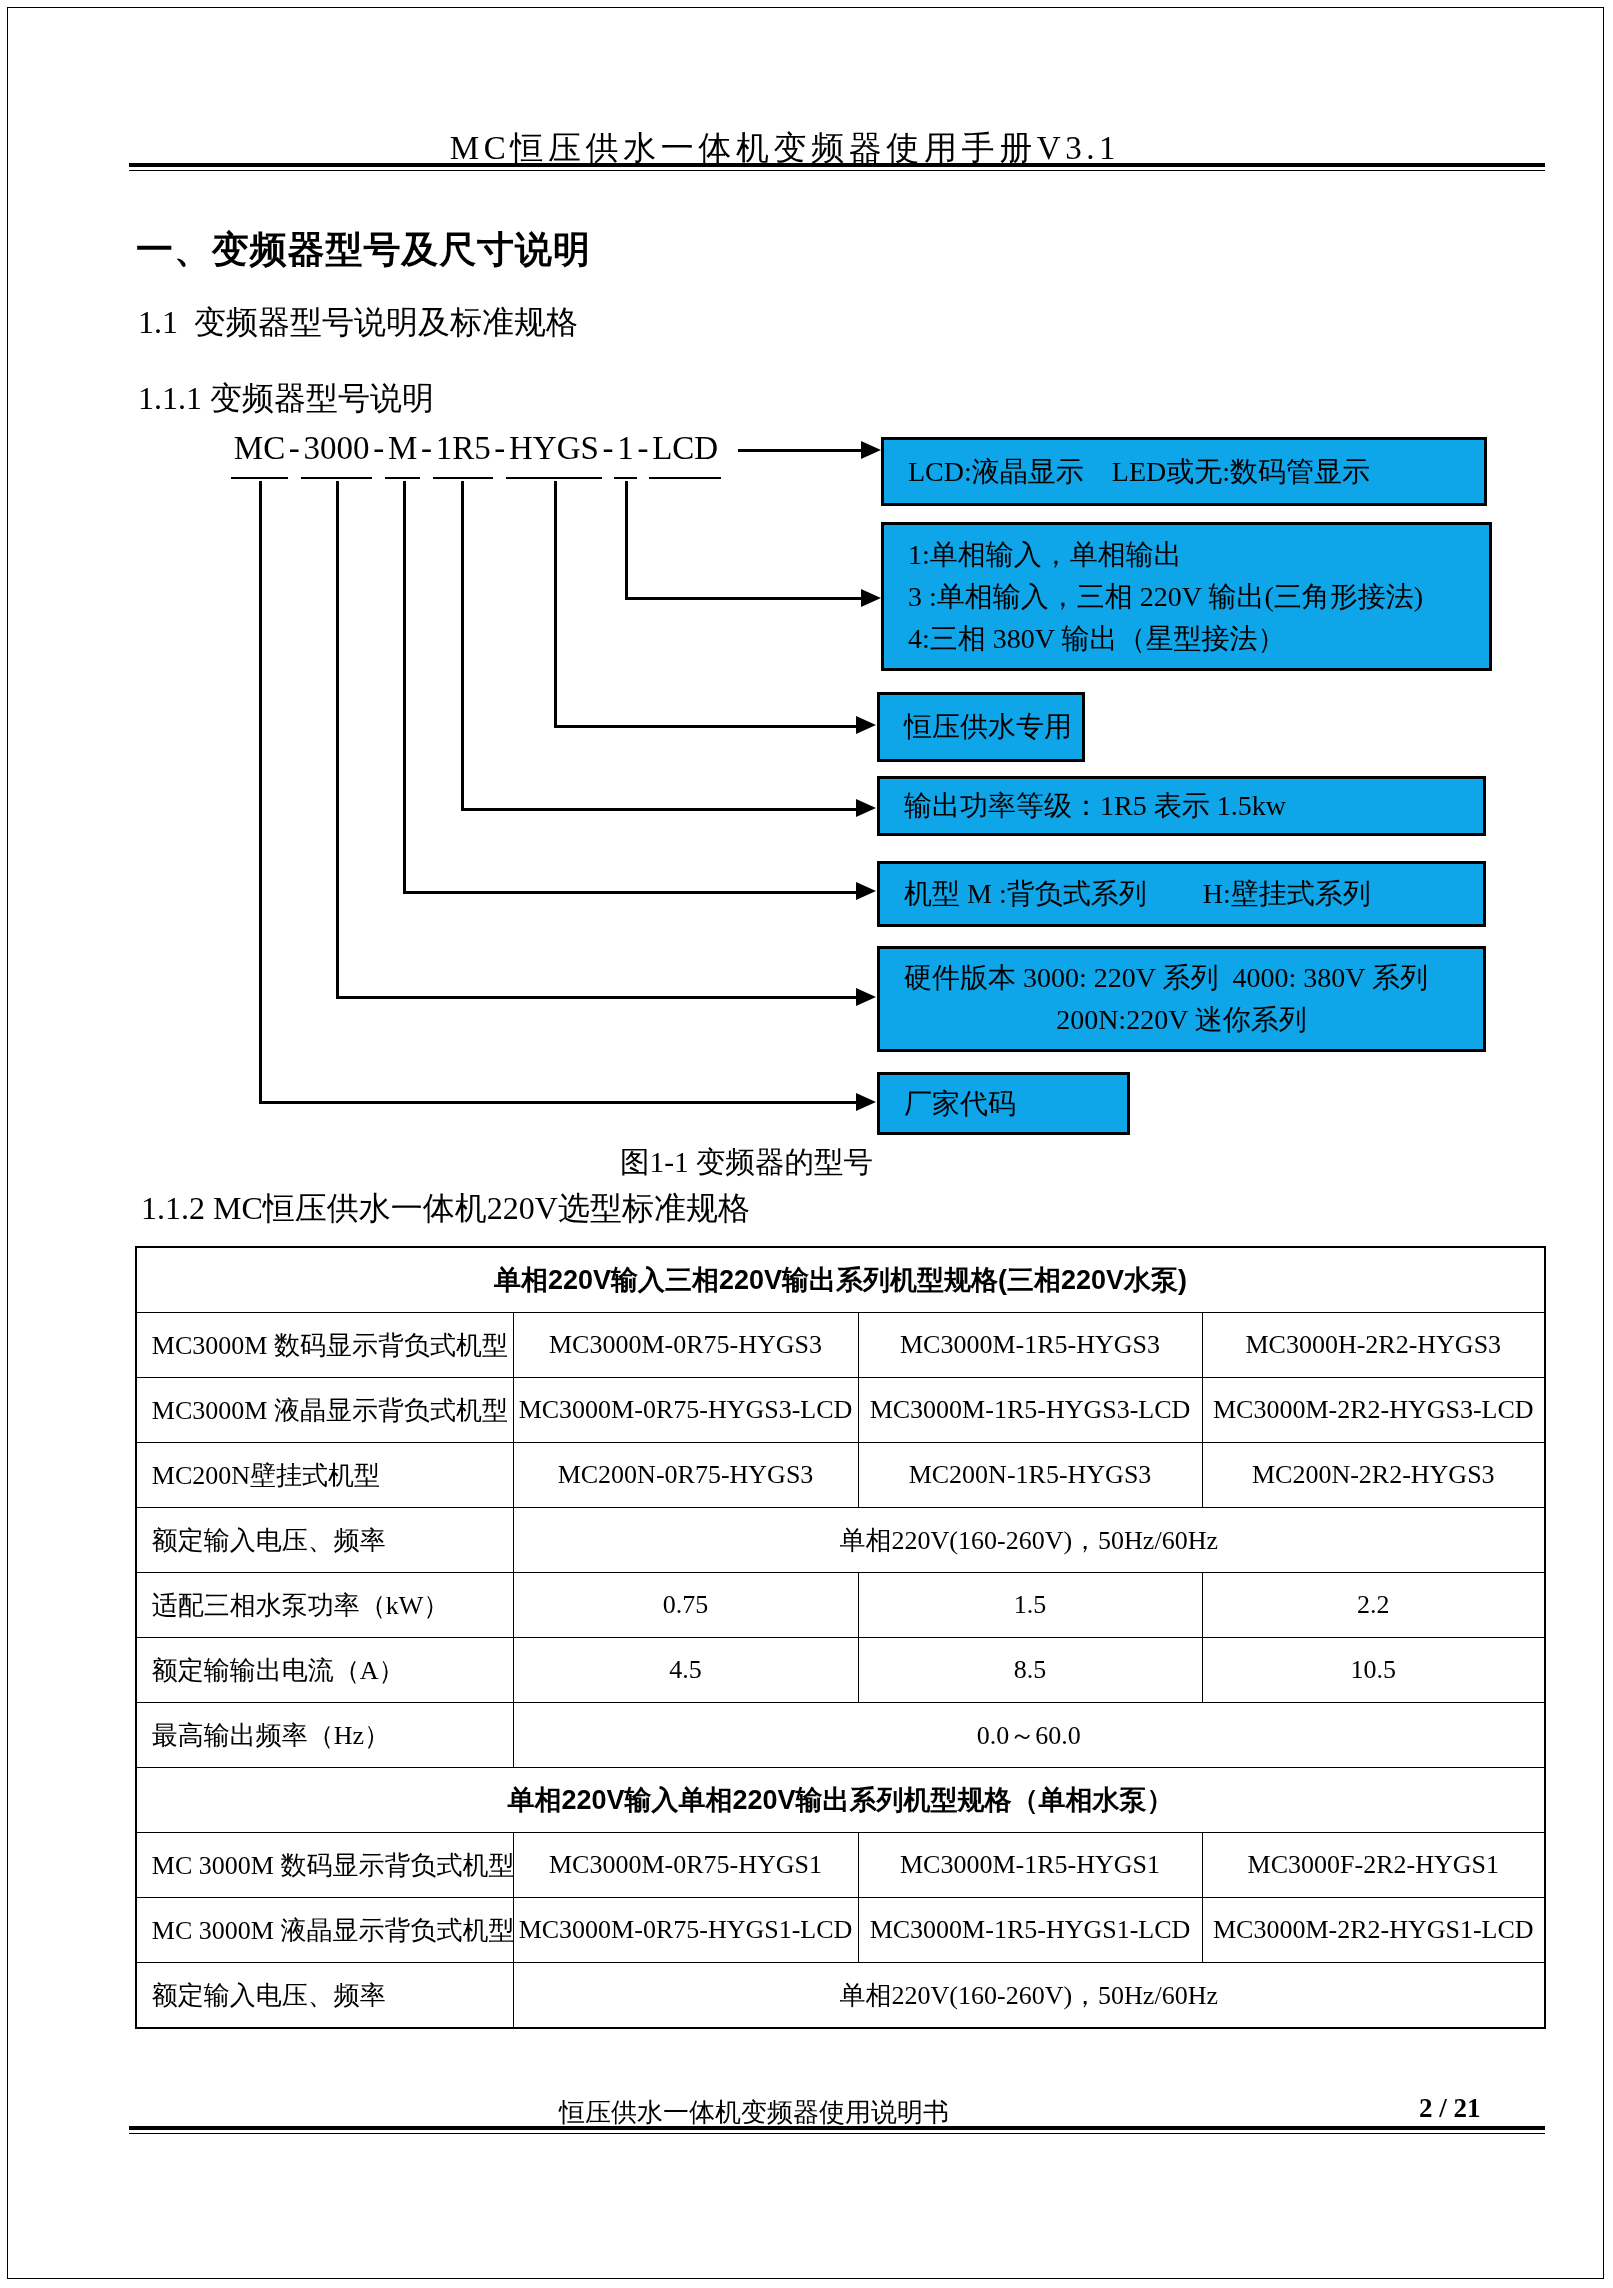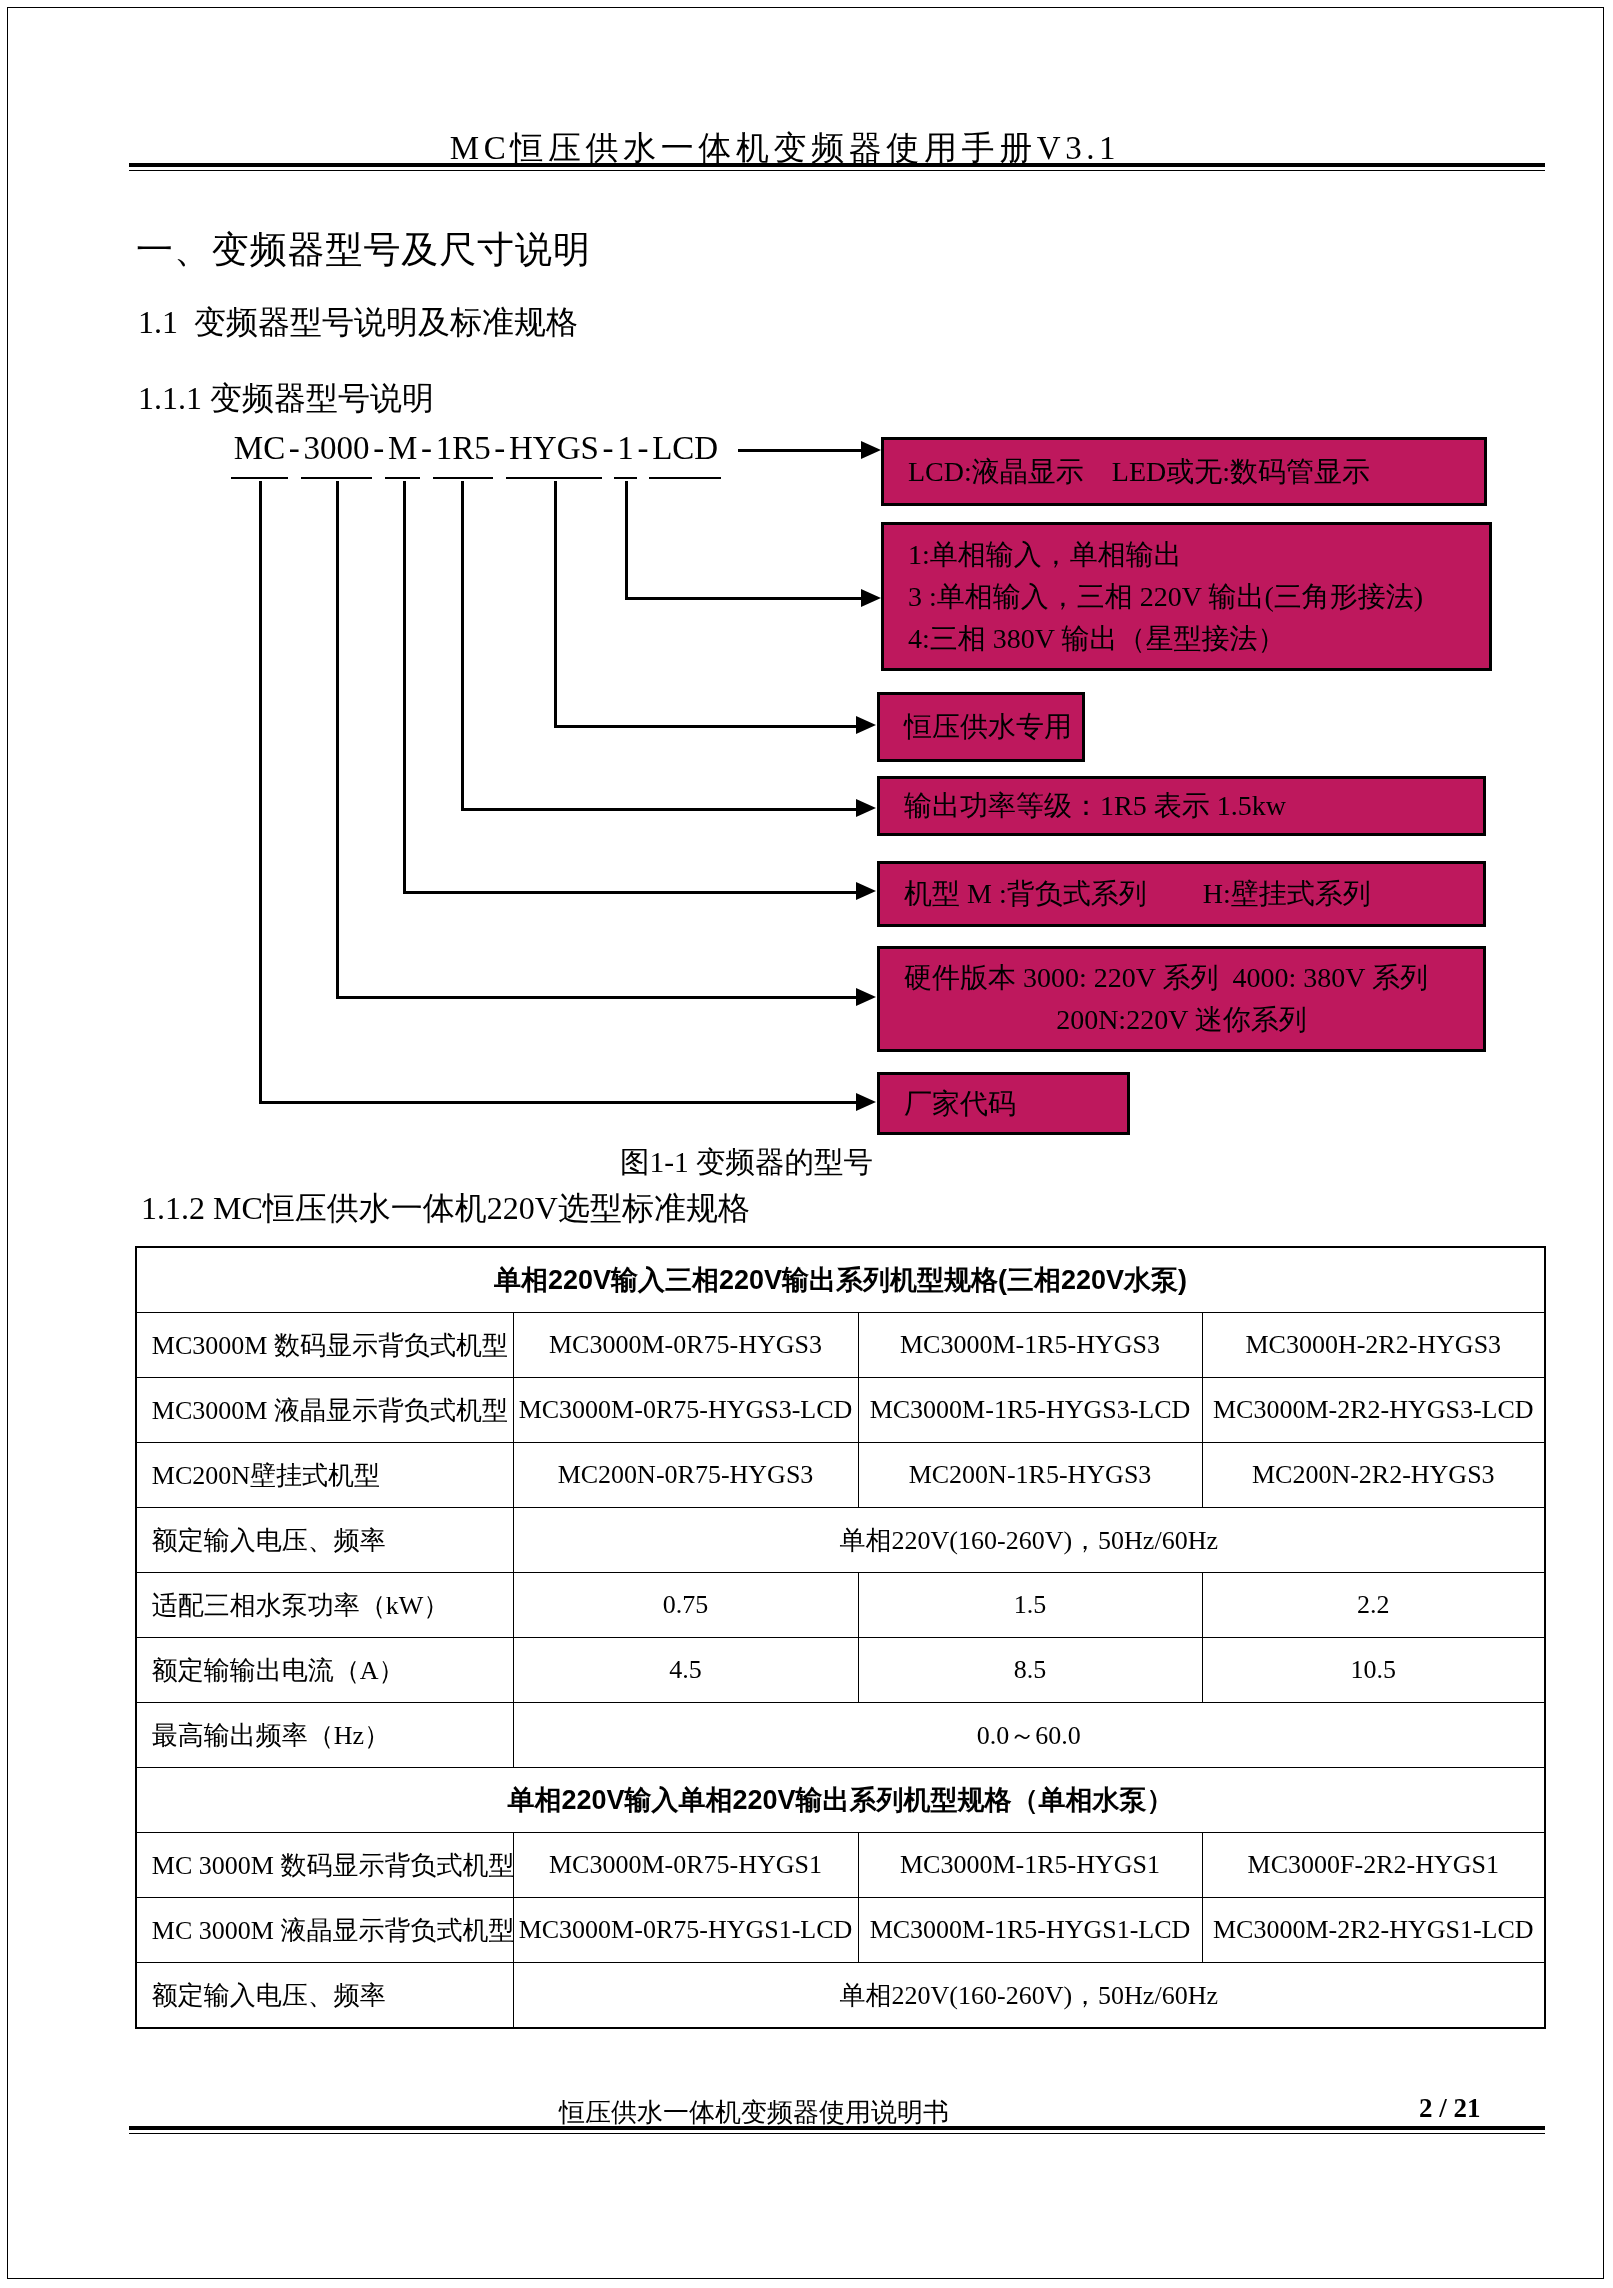--- a/index.html
+++ b/index.html
@@ -8,38 +8,38 @@
   .frame { position:absolute; left:7.4px; top:7.4px; width:1595px; height:2270px; border:1.8px solid #000; }
 
   .doc-title { position:absolute; left:0; top:126px; width:1441px; text-align:center; text-indent:129px;
                font-size:33px; letter-spacing:4.6px; white-space:pre; }
   .rule { position:absolute; left:129px; width:1416px; height:2.8px;
           border-top:4.6px solid #000; border-bottom:0.9px solid #000; }
   .header-rule { top:163px; }
   .footer-rule { top:2126px; }
 
   .h1 { position:absolute; left:136px; top:225px; font-family:"Liberation Sans",sans-serif;
-        font-weight:normal; font-size:37px; letter-spacing:0.9px; white-space:pre; }
+        font-weight:bold; font-size:37px; letter-spacing:0.9px; white-space:pre; }
   .h2 { position:absolute; font-size:32px; white-space:pre; }
   .h11  { left:138px; top:301px; }
   .h111 { left:138px; top:377px; }
   .h112 { left:141px; top:1187px; }
 
   
   .model-line { position:absolute; left:231px; top:426px; display:flex; align-items:flex-start;
                 font-size:33px; line-height:44px; }
   .model-line .seg { border-bottom:2.8px solid #000; padding:0 2.8px 7.4px 2.8px; white-space:pre;text-align:right; }
   .model-line .sep { padding:0 0.9px 7.4px 0.9px; }
 
   .vline { position:absolute; width:2.8px; background:#000; }
   .hline { position:absolute; height:2.8px; background:#000; }
   .arr   { position:absolute; width:0; height:0; border-top:9.2px solid transparent;
            border-bottom:9.2px solid transparent; border-left:20px solid #000; }
 
-  .dbox { position:absolute; border:3.7px solid #000; box-sizing:border-box; background:#be185d;
+  .dbox { position:absolute; border:3.7px solid #000; box-sizing:border-box; background:#0ea5e9;
           display:flex; flex-direction:column; justify-content:center; font-size:28px; white-space:pre; }
   .dbox .ln { padding-left:24px; line-height:42px; }
   .dbox .ln-center { text-align:center; line-height:42px; }
 
   .fig-caption { position:absolute; left:0; top:1143px; width:1493px; text-align:center;
                  font-size:29.5px; white-space:pre; }
 
   
   .spec-table { position:absolute; left:135px; top:1246px; width:1410px;
                 border-collapse:collapse; table-layout:fixed; border:2.8px solid #000; }

